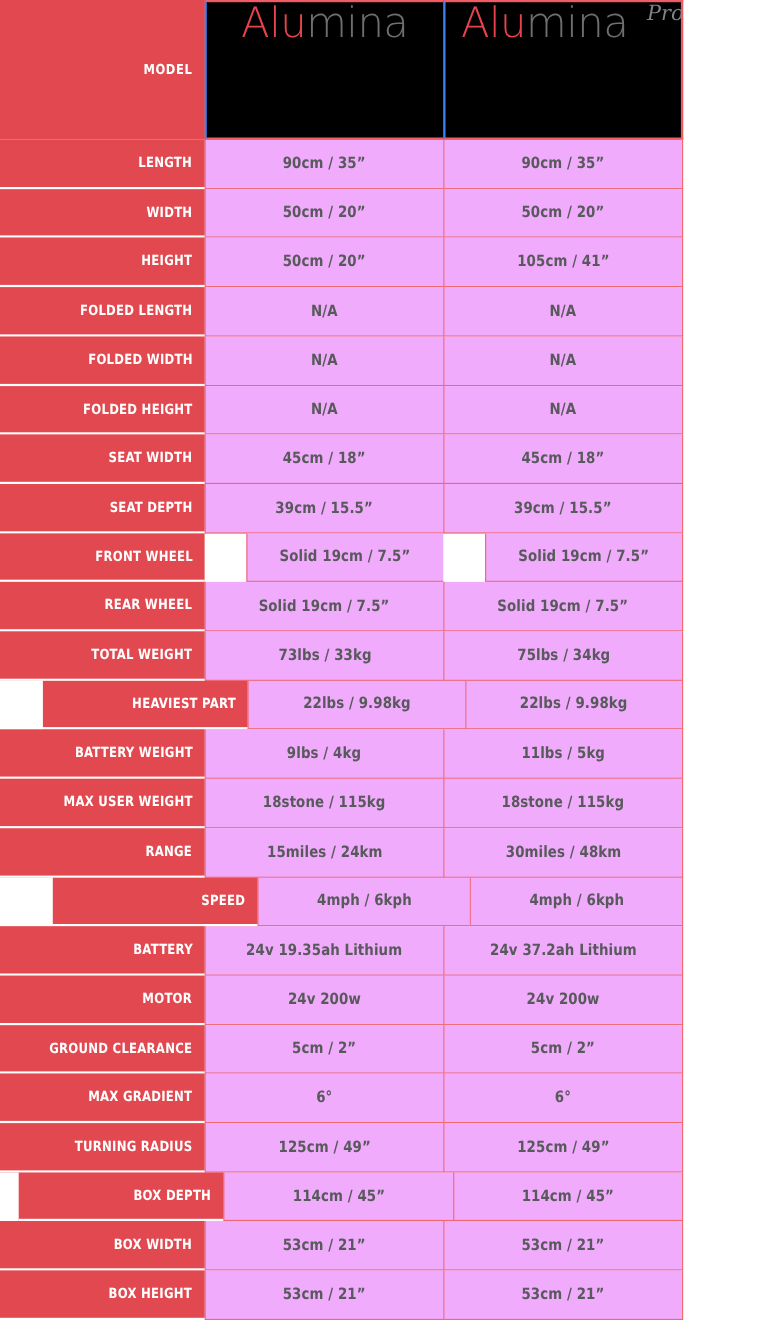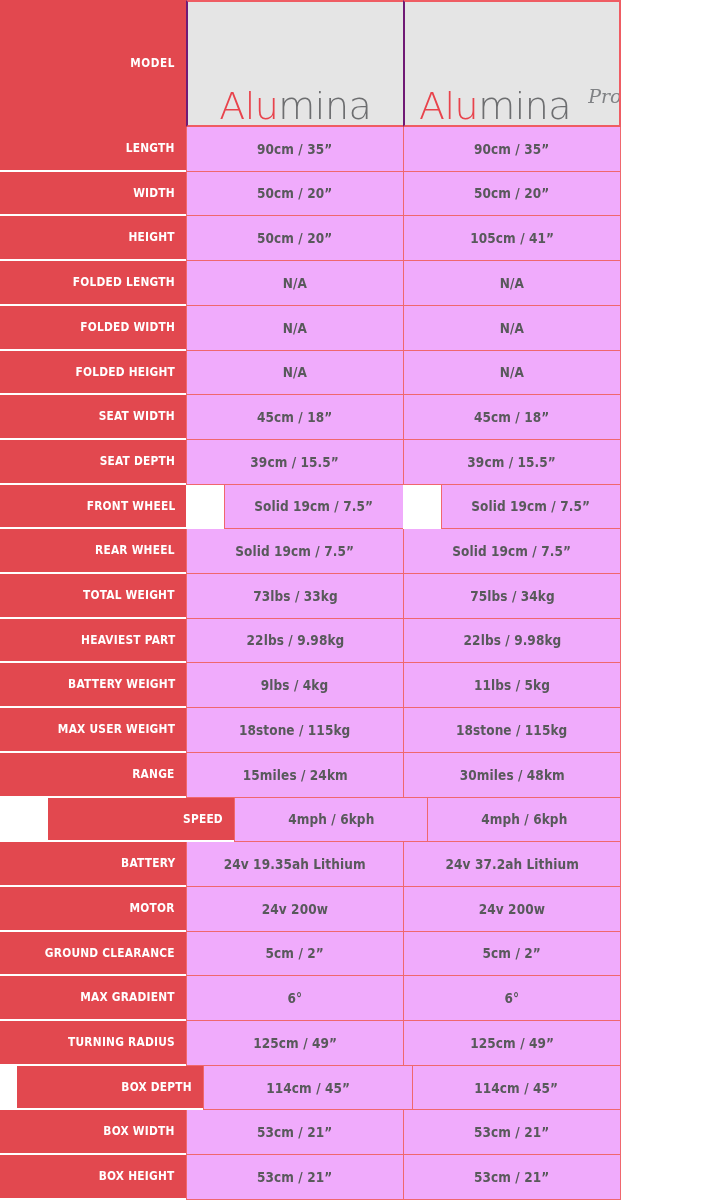--- a/index.html
+++ b/index.html
@@ -40,25 +40,25 @@
   }
   .header-row .label-cell {
     background: #e2484f;
     border-bottom: none;
   }
   .header-row .label-text {
     font-size: 12.5px;
     letter-spacing: 0.6px;
   }
   .header-row .value-cell {
-    background: #e5e5e5;
+    background: #000000;
     border-top: 2px solid #ef5c63;
     border-bottom: 2px solid #ef5c63;
-    border-left: 2px solid #701a75;
-    align-items: flex-end;
+    border-left: 2px solid #3b82f6;
+    align-items: flex-start;
   }
   .header-row .value-cell:last-child {
     border-right: 2px solid #ef5c63;
   }
 
   
   .label-cell {
     flex: 0 0 186px;
     width: 186px;
     box-sizing: border-box;
@@ -278,21 +278,21 @@
         <div class="label-cell">
           <span class="label-text">TOTAL WEIGHT</span>
         </div>
         <div class="value-cell">
           <span class="value-text">73lbs / 33kg</span>
         </div>
         <div class="value-cell">
           <span class="value-text">75lbs / 34kg</span>
         </div>
       </div>
-      <div class="row" style="flex: 1 1 0px;">
+      <div class="row" style="flex: 1 1 0px; padding-left: 39px;">
         <div class="label-cell">
           <span class="label-text">HEAVIEST PART</span>
         </div>
         <div class="value-cell">
           <span class="value-text">22lbs / 9.98kg</span>
         </div>
         <div class="value-cell">
           <span class="value-text">22lbs / 9.98kg</span>
         </div>
       </div>

